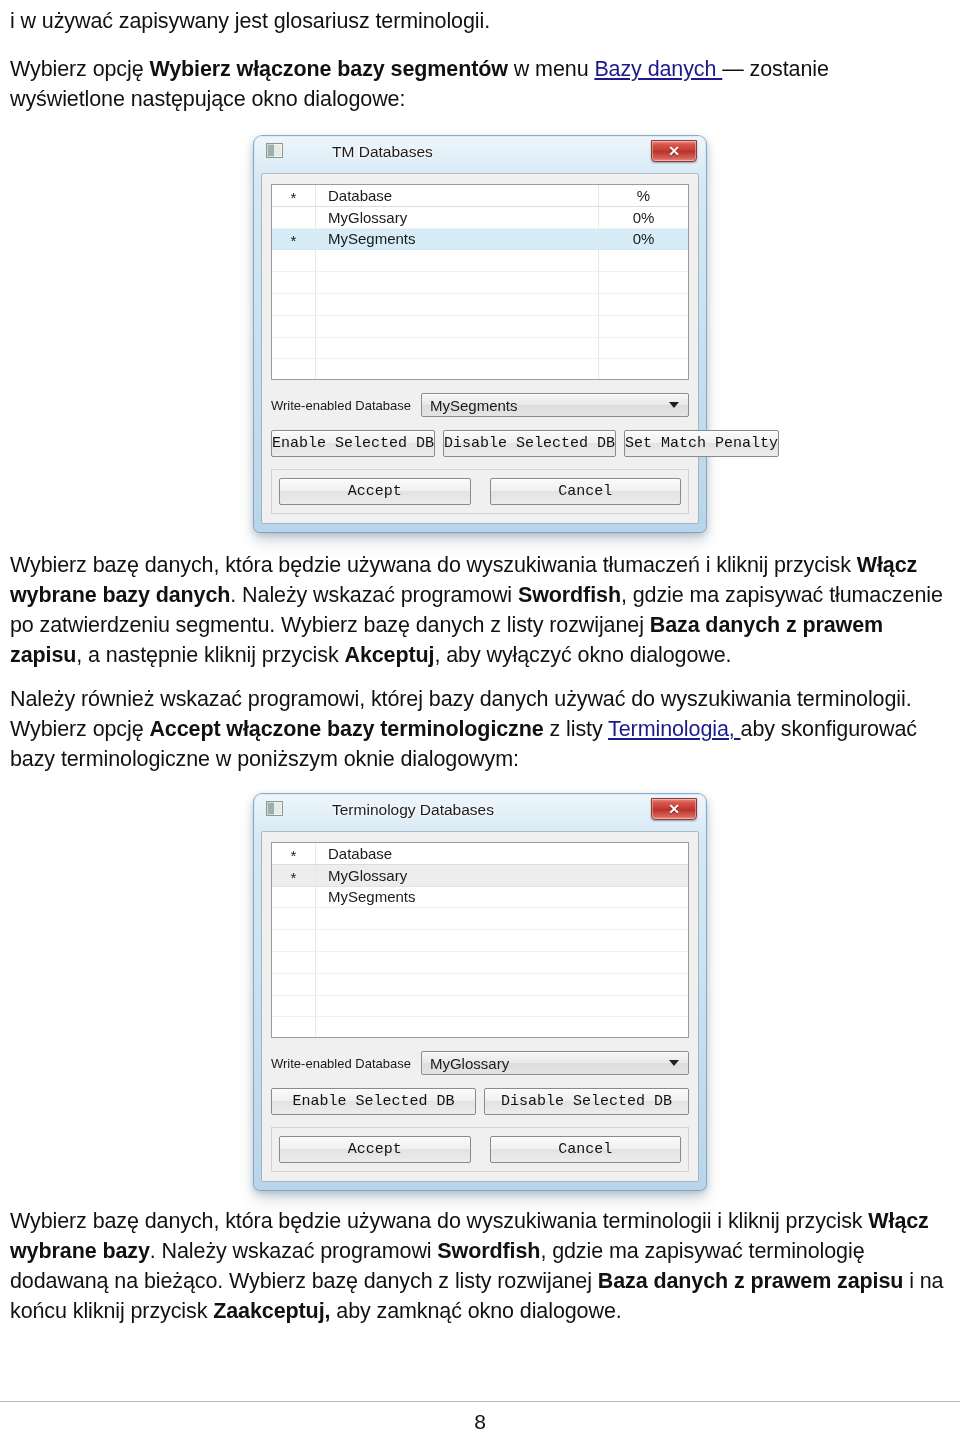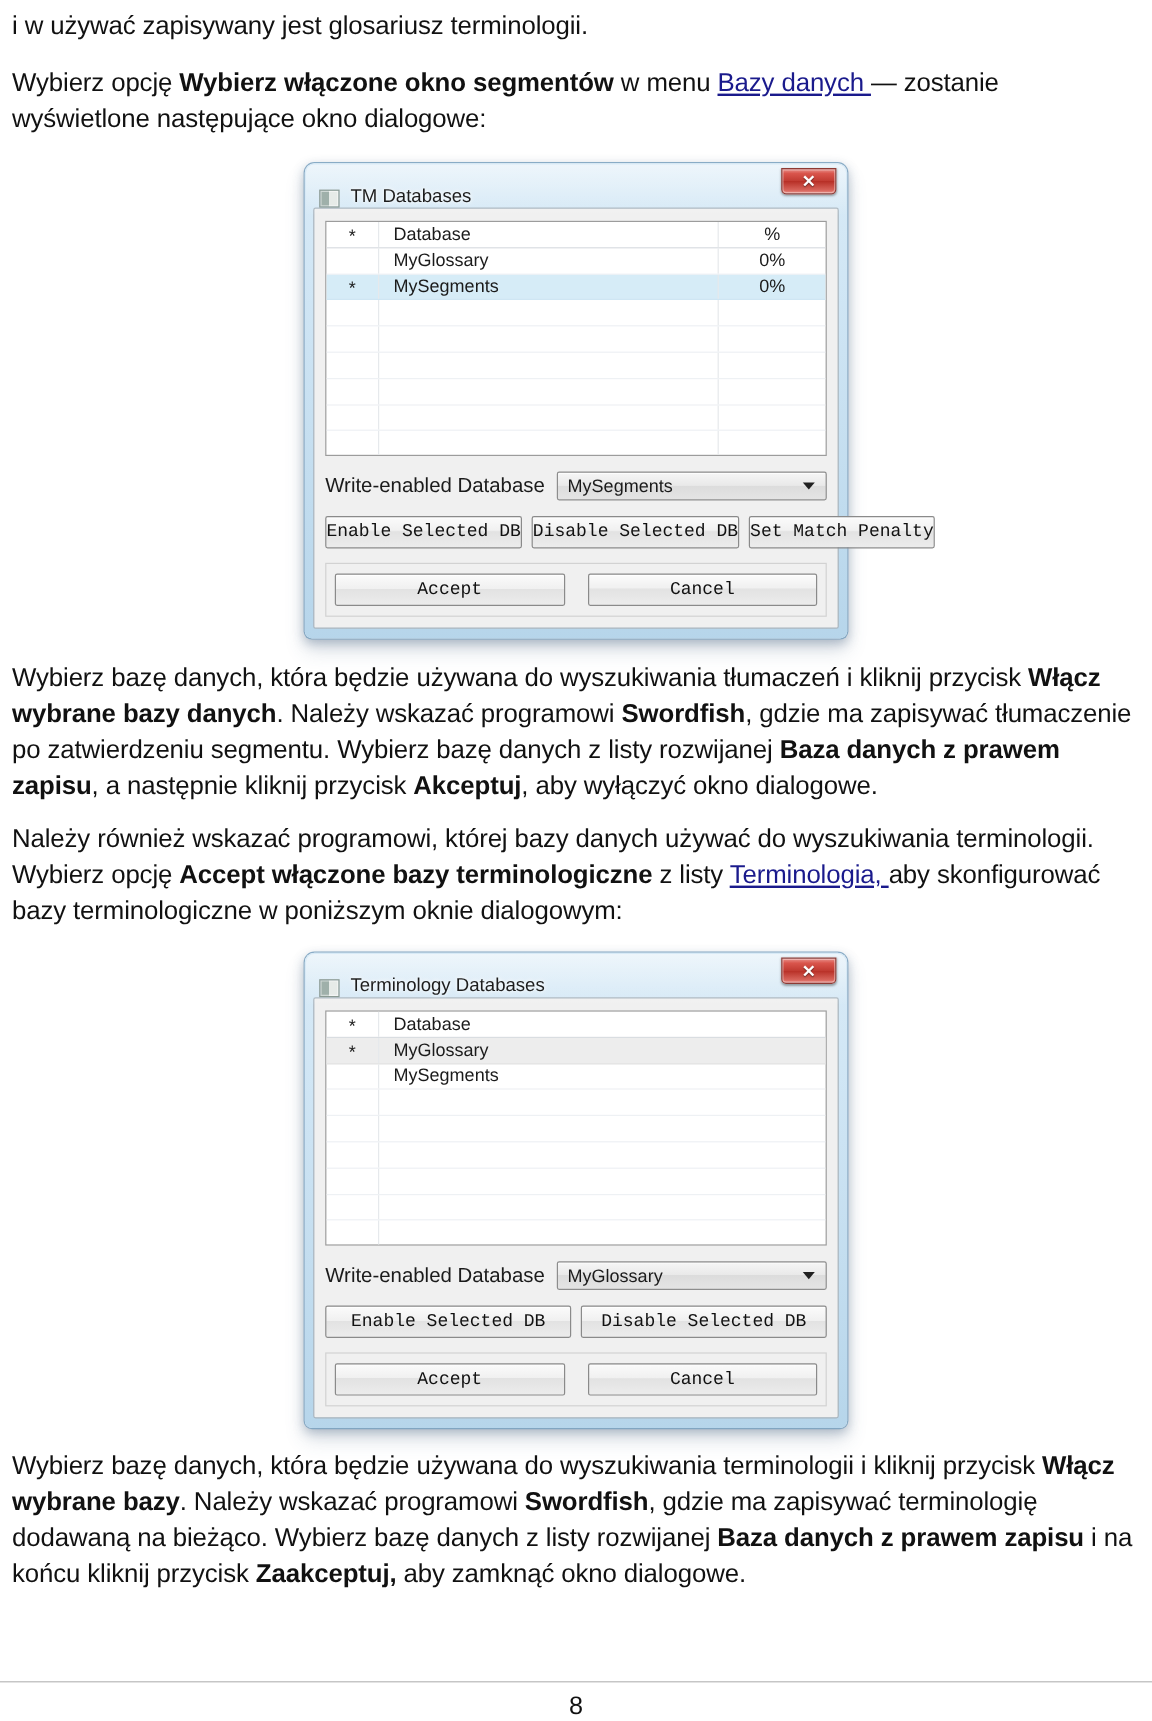--- a/index.html
+++ b/index.html
@@ -71,23 +71,24 @@
     height: 42px;
     border-radius: 7px 7px 0 0;
     background: linear-gradient(to bottom, rgba(255,255,255,0.55), rgba(255,255,255,0.02));
     pointer-events: none;
   }
 
   .titlebar {
     position: relative;
     height: 30px;
     display: flex;
-    align-items: flex-end;
+    align-items: flex-start;
     padding: 0 2px 0 5px;
     z-index: 2;
+    gap: 40px;
   }
   .win-icon {
     width: 17px;
     height: 15px;
     flex: 0 0 auto;
     margin-right: 9px;
     border: 1px solid #8a9a93;
     background: linear-gradient(to right, #9fb0aa 0 45%, #e6ebe8 45% 100%);
     box-shadow: inset 0 0 0 1px rgba(255,255,255,0.5);
   }
@@ -178,21 +179,21 @@
     justify-content: center;
   }
 
   
   .combo-row {
     display: flex;
     align-items: center;
     margin-top: 13px;
   }
   .combo-label {
-    font-size: 17px;
+    font-size: 13px;
     color: #1b1b1b;
     white-space: nowrap;
     margin-right: 10px;
   }
   .combo {
     flex: 1 1 auto;
     height: 24px;
     border: 1px solid #8d8d8d;
     border-radius: 2px;
     background: linear-gradient(to bottom, #f6f6f6 0%, #e9e9e9 48%, #dcdcdc 49%, #e4e4e4 100%);
@@ -261,21 +262,21 @@
 </style>
 </head>
 <body>
 
 <div class="page">
 
   <p class="para" style="padding-top:6px;"><span>i w używać zapisywany jest glosariusz terminologii.</span></p>
 
   <div class="gap-a"></div>
 
-  <p class="para"><span>Wybierz opcję </span><b>Wybierz włączone okno segmentów</b><span> w menu </span><span class="lnk">Bazy danych </span><span>— zostanie wyświetlone następujące okno dialogowe:</span></p>
+  <p class="para"><span>Wybierz opcję </span><b>Wybierz włączone bazy segmentów</b><span> w menu </span><span class="lnk">Bazy danych </span><span>— zostanie wyświetlone następujące okno dialogowe:</span></p>
 
   <div style="height:22px"></div>
 
   <div class="dialog-wrap">
     <div class="dialog">
 
       <div class="titlebar">
         <div class="win-icon"></div>
         <div class="win-title">TM Databases</div>
         <div class="close-btn">

